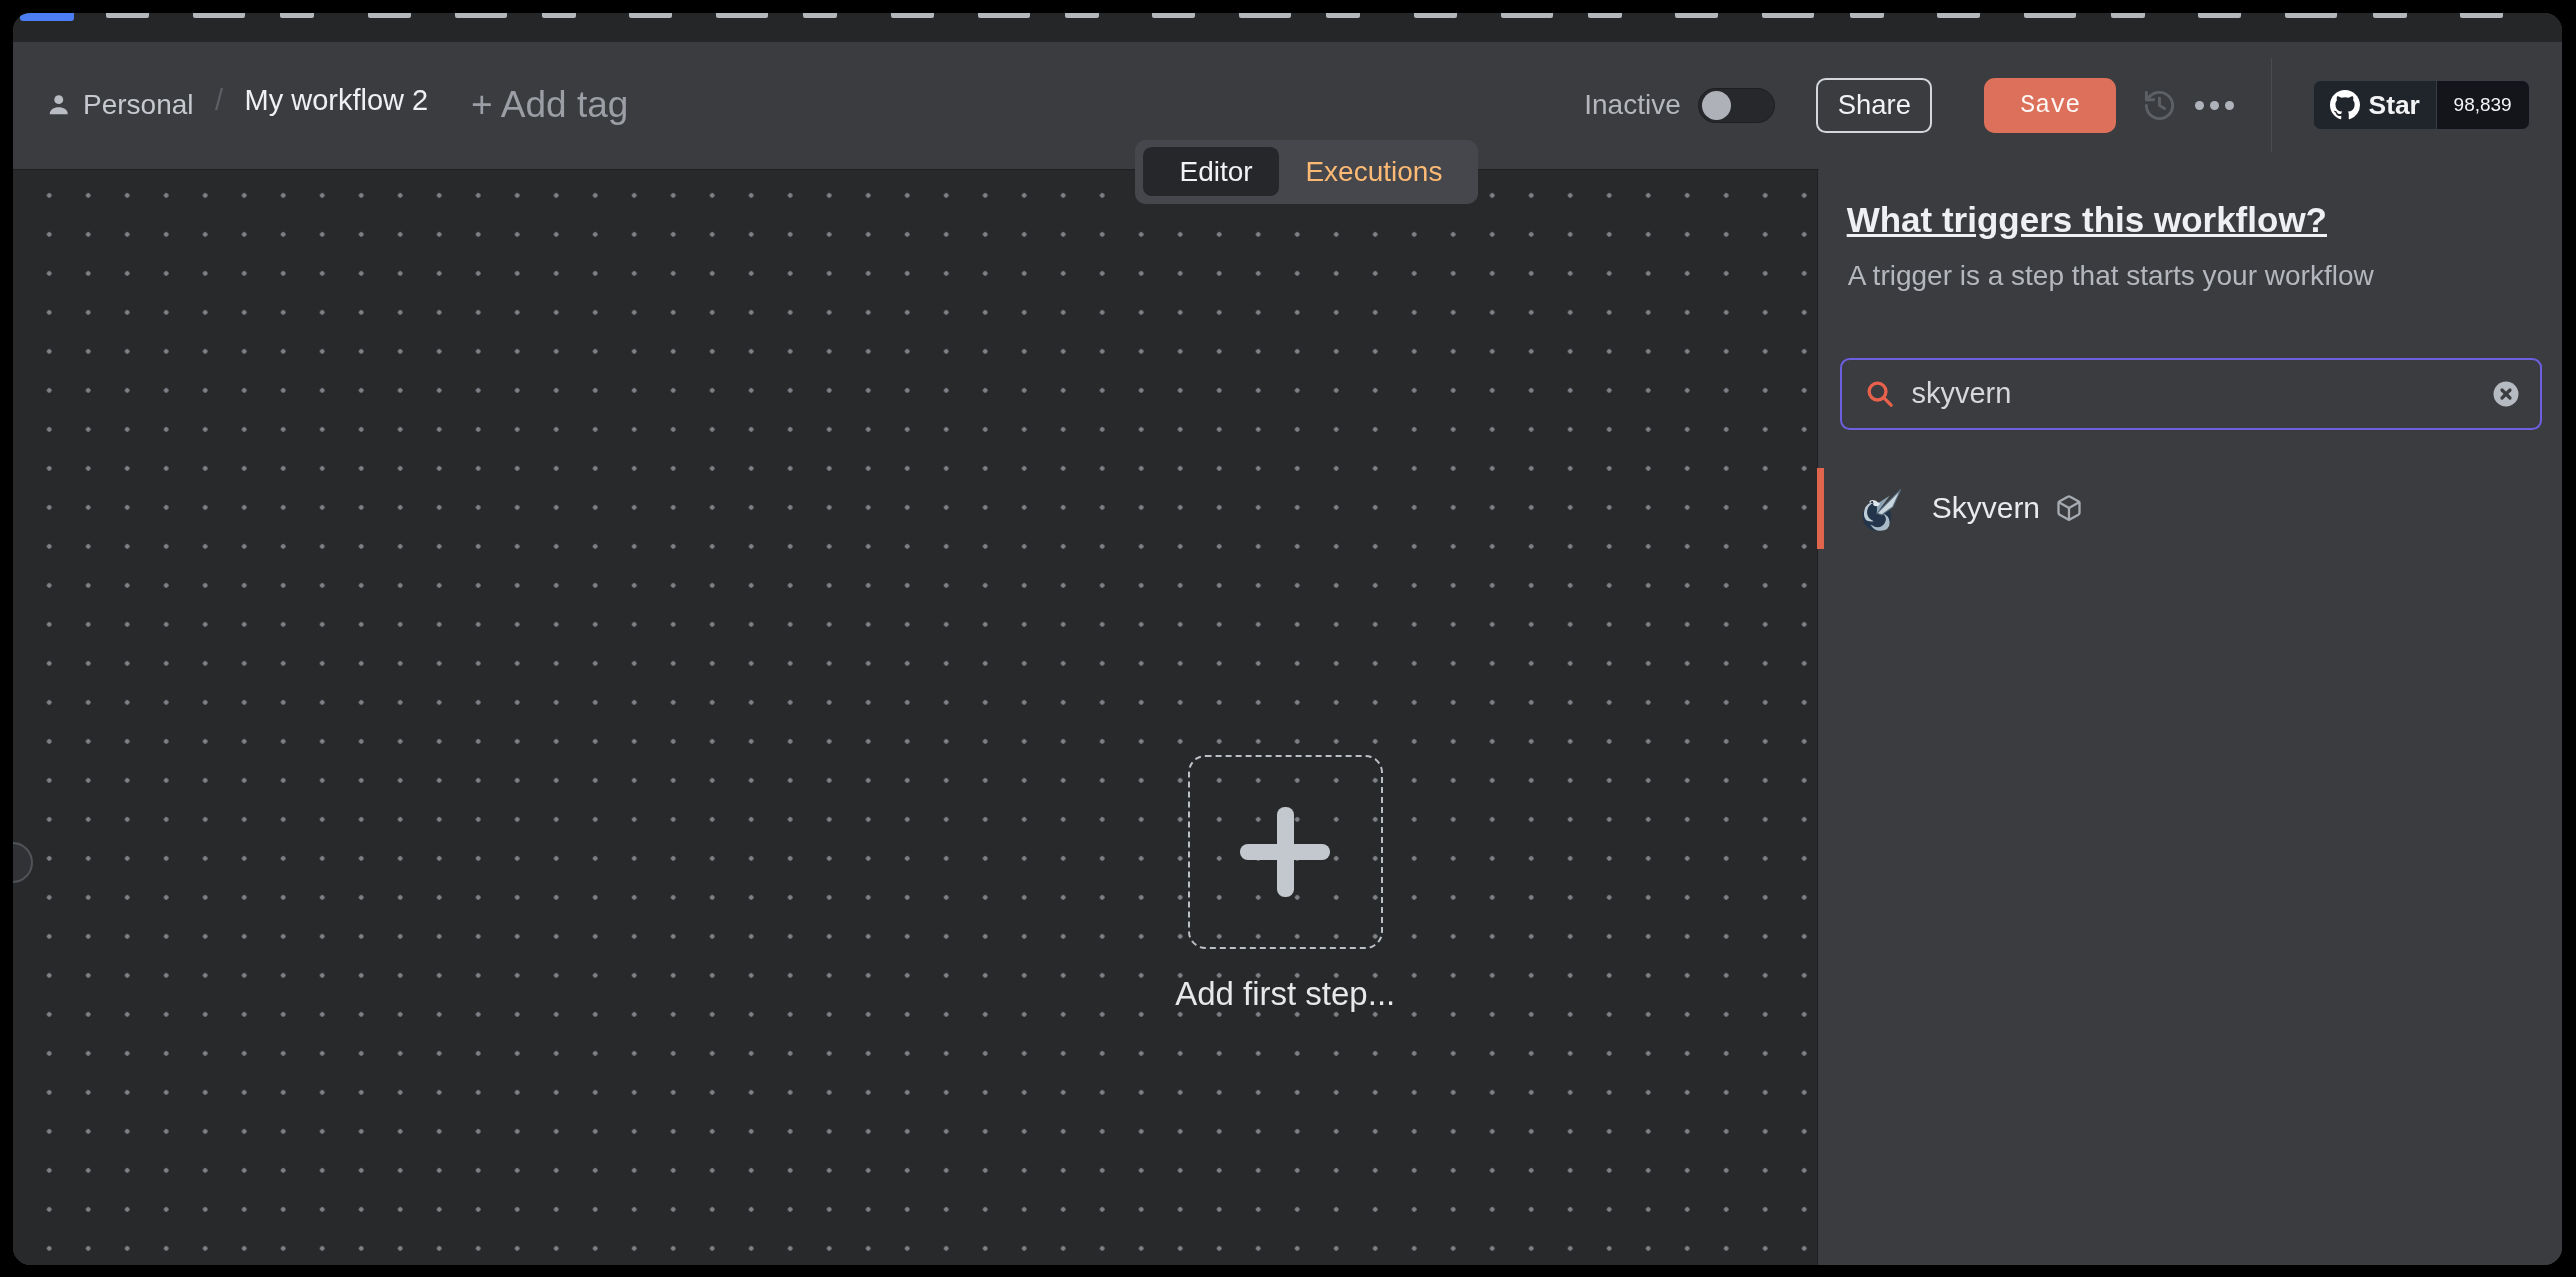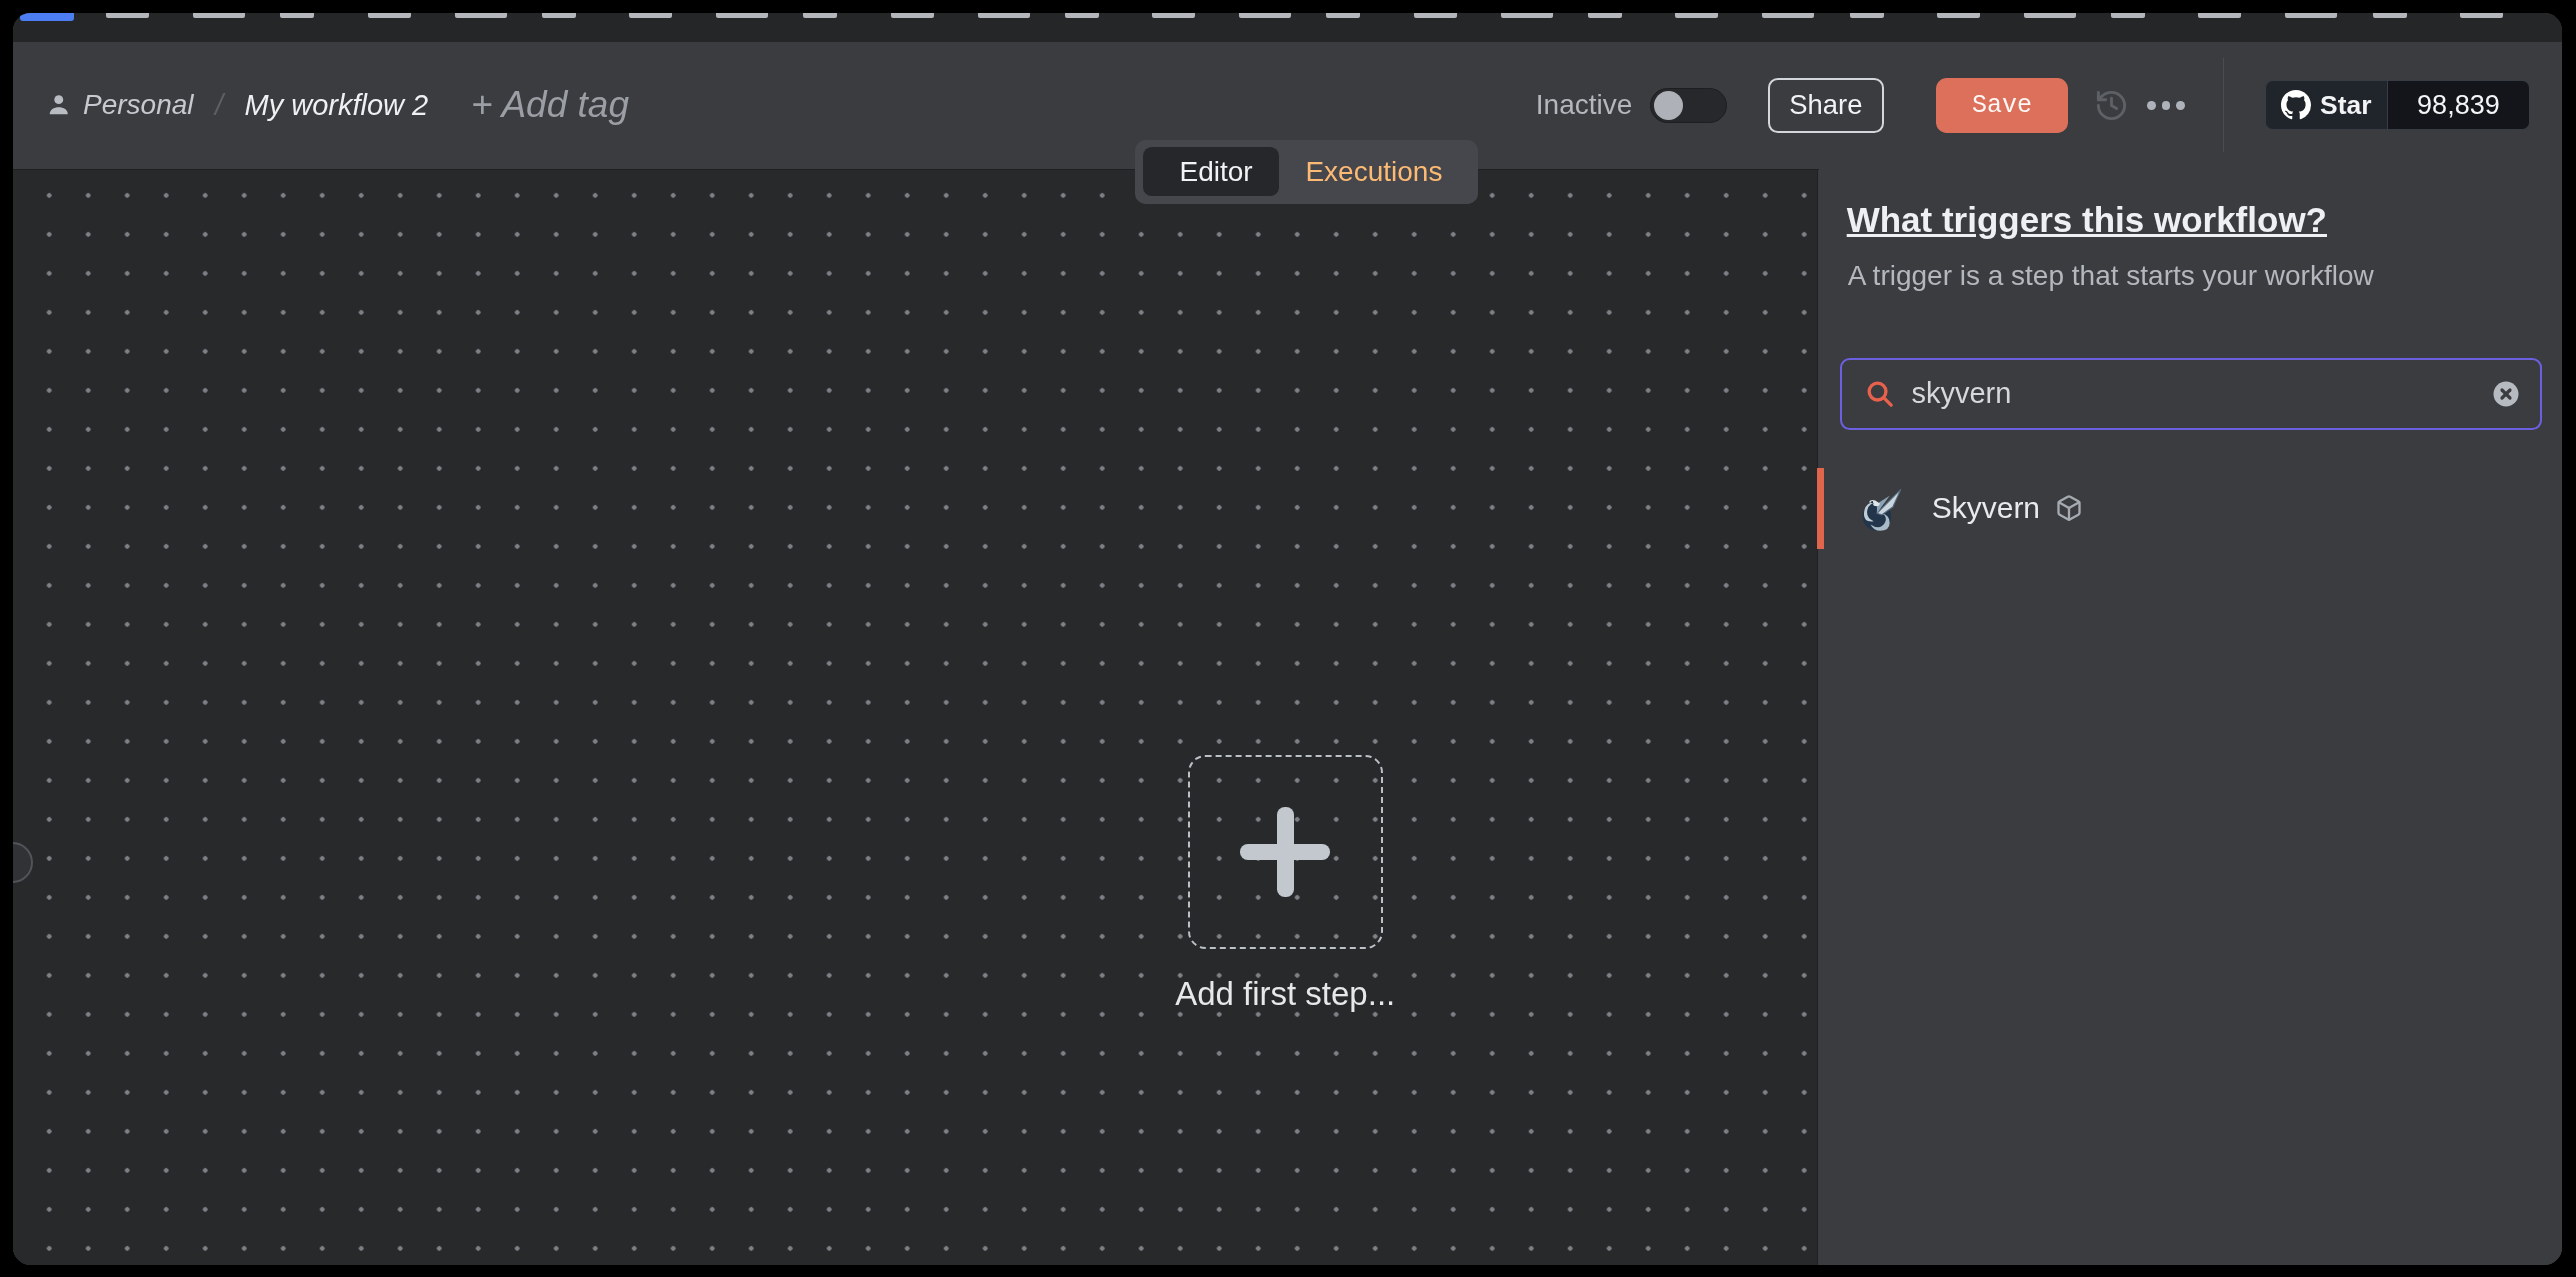--- a/index.html
+++ b/index.html
@@ -12,21 +12,21 @@
   
   .browser-strip { position:absolute; top:0; left:0; right:0; height:29px; background:#242628; }
   .sliver { position:absolute; top:0; height:4.9px; background:#b3b6ba; border-radius:0 0 2px 2px; }
   .sliver.blue { height:8.8px; background:#4d7df2; border-radius:0 0 2.9px 2.9px; }
 
   
   .header { position:absolute; top:29px; left:0; right:0; height:127px; background:#3a3c3f;
             display:flex; align-items:center; padding:0 32px 0 33px; }
   .header-line { position:absolute; top:156px; left:0; width:1806px; height:1px; background:#1f2022; z-index:1; }
 
-  .breadcrumb { display:flex; align-items:center; gap:13.7px;font-style:italic; }
+  .breadcrumb { display:flex; gap:13.7px; }
   .crumb-project { display:flex; align-items:center; gap:11.8px; color:#c6c9cf; font-size:28px; }
   .crumb-sep { color:#5c5f64; font-size:29px; margin:0 7.8px; }
   .crumb-title { color:#eef0f2; font-size:29px; }
   .add-tag { color:#9b9ea5; font-size:37px; margin-left:29px; }
 
   .actions { margin-left:auto; display:flex; align-items:center; }
   .status-label { color:#b4b7bd; font-size:28px; margin-right:17.6px; }
   .toggle { width:77px; height:35px; border-radius:17.6px; background:#27282b;
             border:1px solid #1d1e20; position:relative; margin-right:41px; cursor:pointer; }
   .toggle-knob { position:absolute; left:2.9px; top:2px; width:29px; height:29px; border-radius:50%; background:#aeb1b7; }
@@ -37,22 +37,22 @@
               font-size:25px; margin-right:15.7px; cursor:pointer; font-family:Liberation Mono, monospace; }
   .icon-btn { width:55px; height:55px; display:flex; align-items:center; justify-content:center; cursor:pointer; }
   .ellipsis { display:flex; gap:5.9px; }
   .ellipsis i { width:8.8px; height:8.8px; border-radius:50%; background:#aeb2ba; }
   .v-div { width:1px; height:94px; background:#4a4c50; margin:0 41px 0 29px; }
 
   .gh { display:flex; height:50px; border-radius:7.8px; overflow:hidden; border:1px solid #383d45; cursor:pointer; }
   .gh-left { display:flex; align-items:center; gap:8.8px; padding:0 15.7px; background:#20242b;
              border-right:1px solid #383d45; }
   .gh-star { color:#f2f3f5; font-size:26.4px; font-weight:600; }
-  .gh-count { display:flex; align-items:center; padding:0 29px; background:#13151a;
-              color:#f4f5f7; font-size:27px; font-weight:500; }
+  .gh-count { display:flex; align-items:center; padding:0 17px; background:#13151a;
+              color:#f4f5f7; font-size:19px; font-weight:500; }
 
   
   .tabs { position:absolute; left:1122px; top:127px; height:64px; background:#45474c;
           border-radius:10.8px; display:flex; align-items:center; padding:0 8.8px; z-index:6; }
   .tab { font-size:28px; padding:0 26.4px; height:49px; display:flex; align-items:center;
          border-radius:8.8px; cursor:pointer; }
   .tab.active { background:#26272a; color:#f2f3f5;padding-left:36px; }
   .tab.inactive { color:#fdba74; }
 
   

